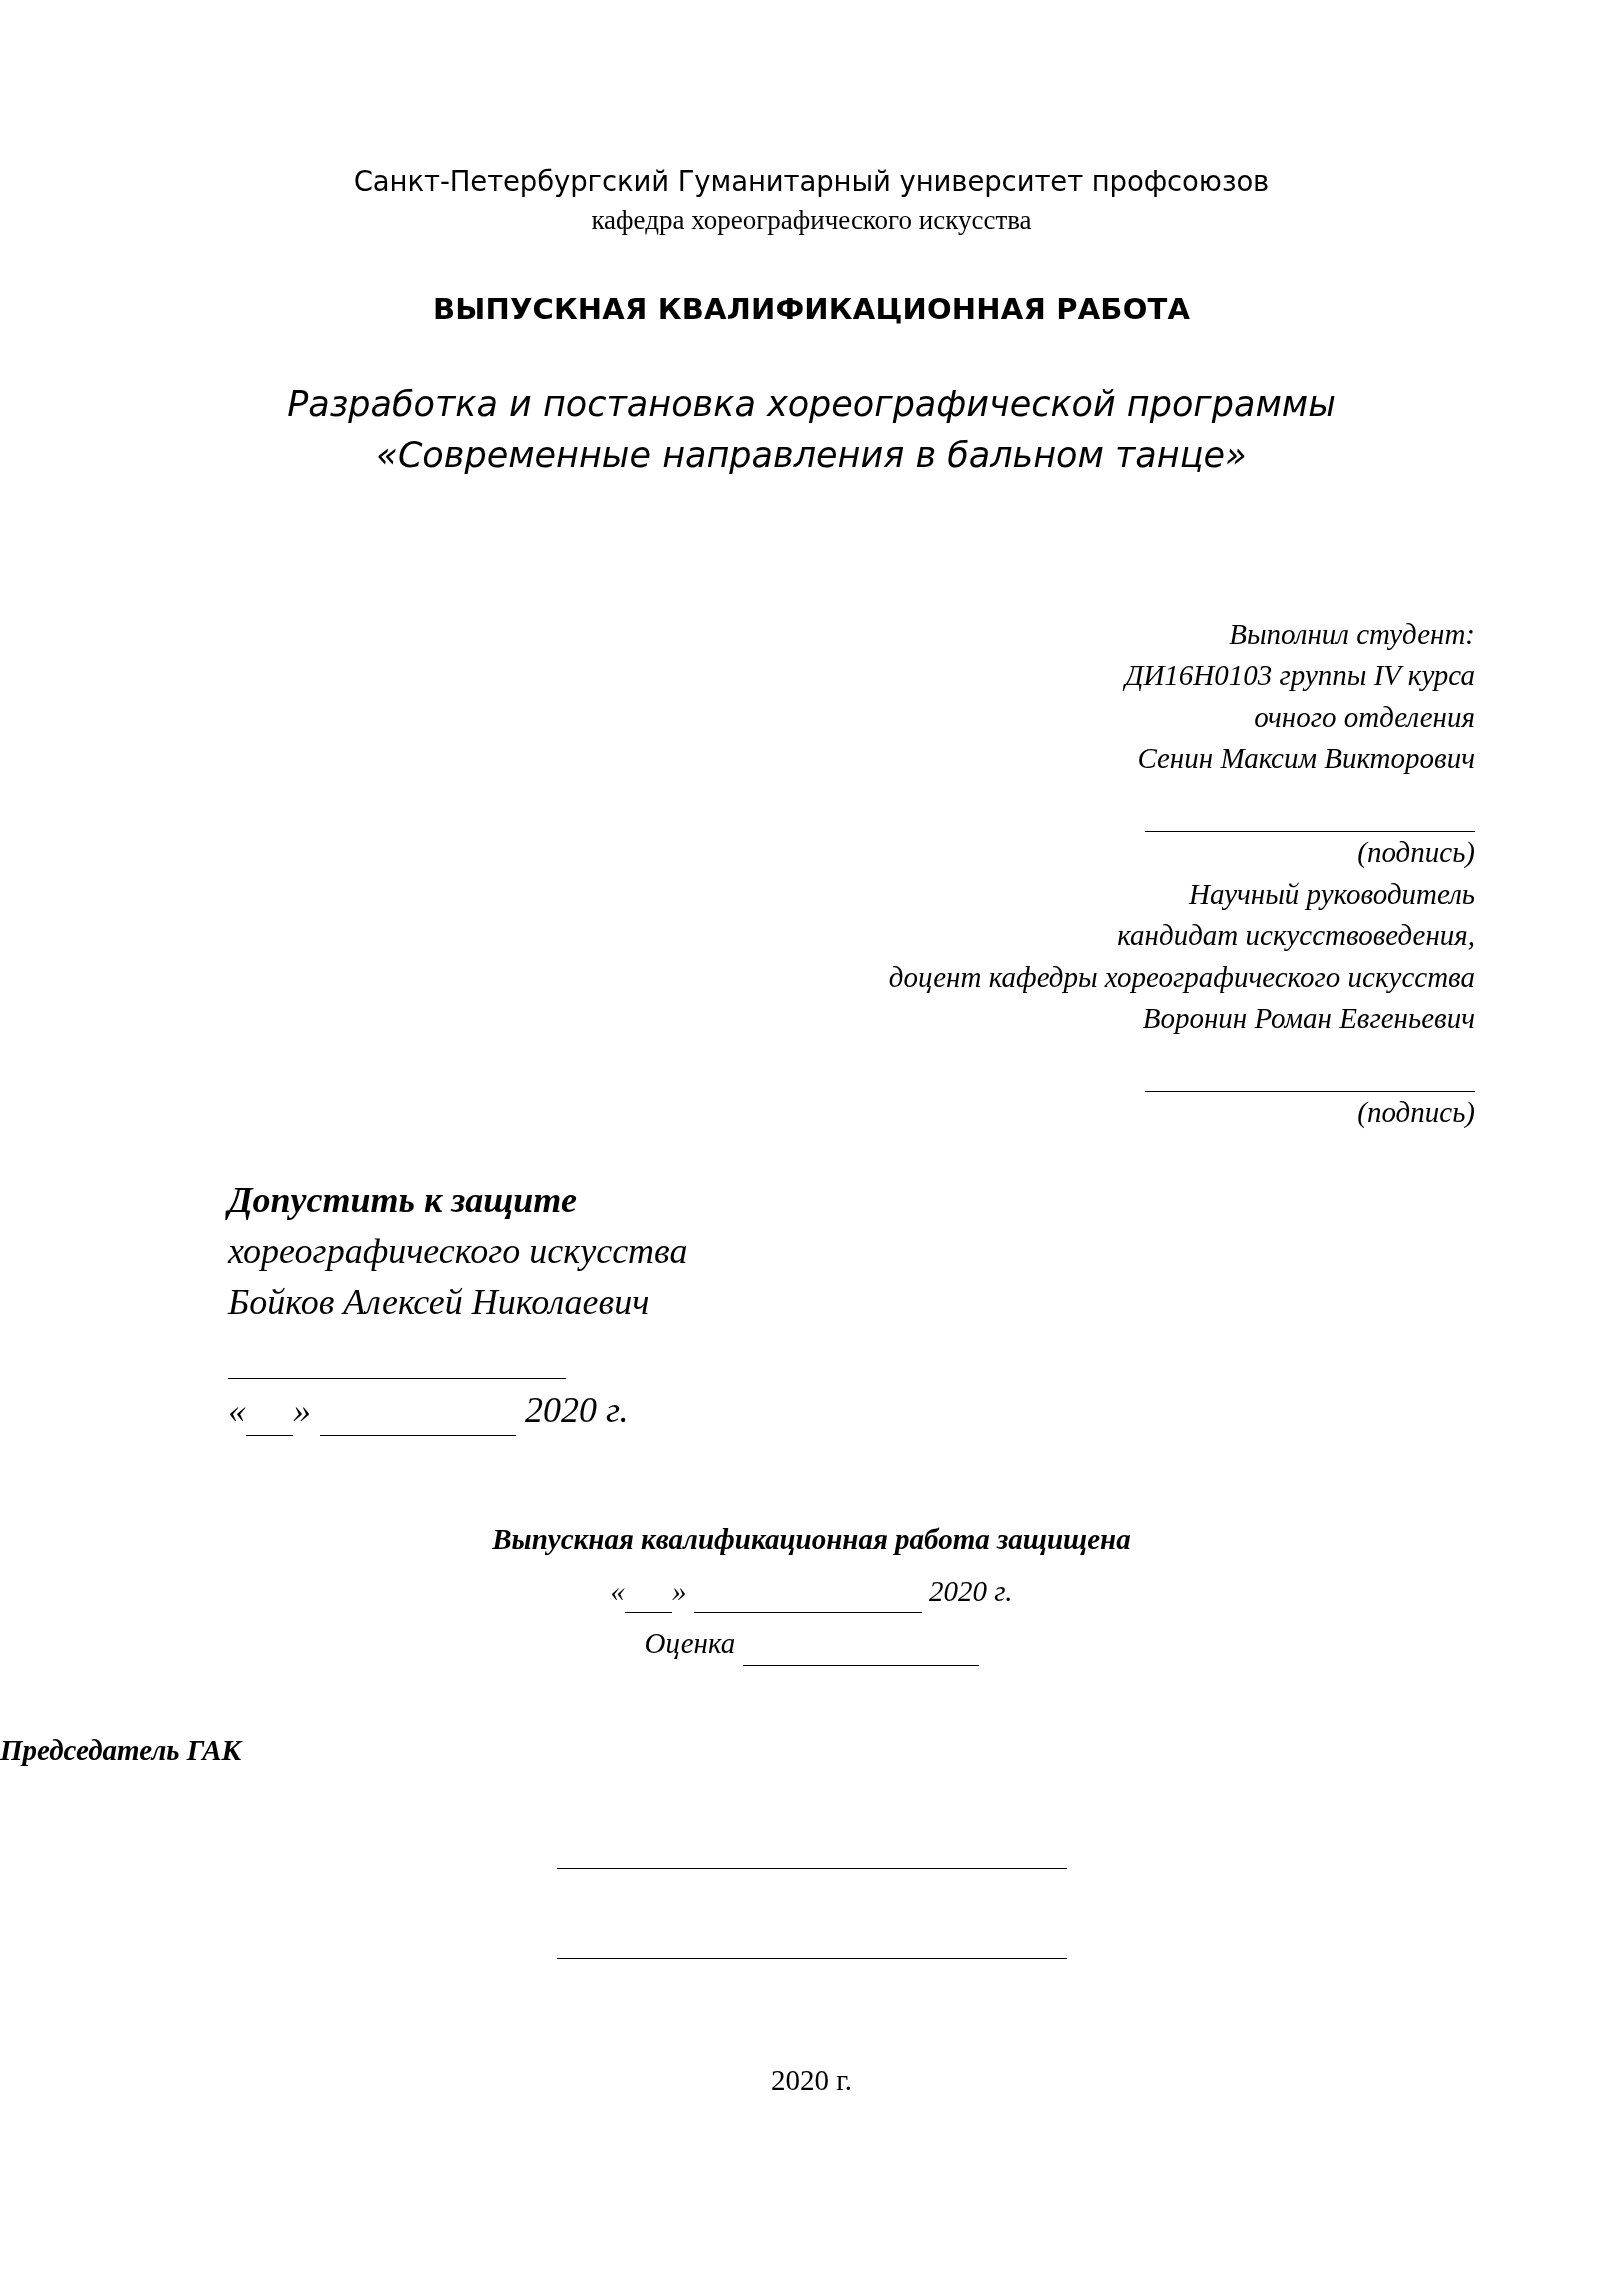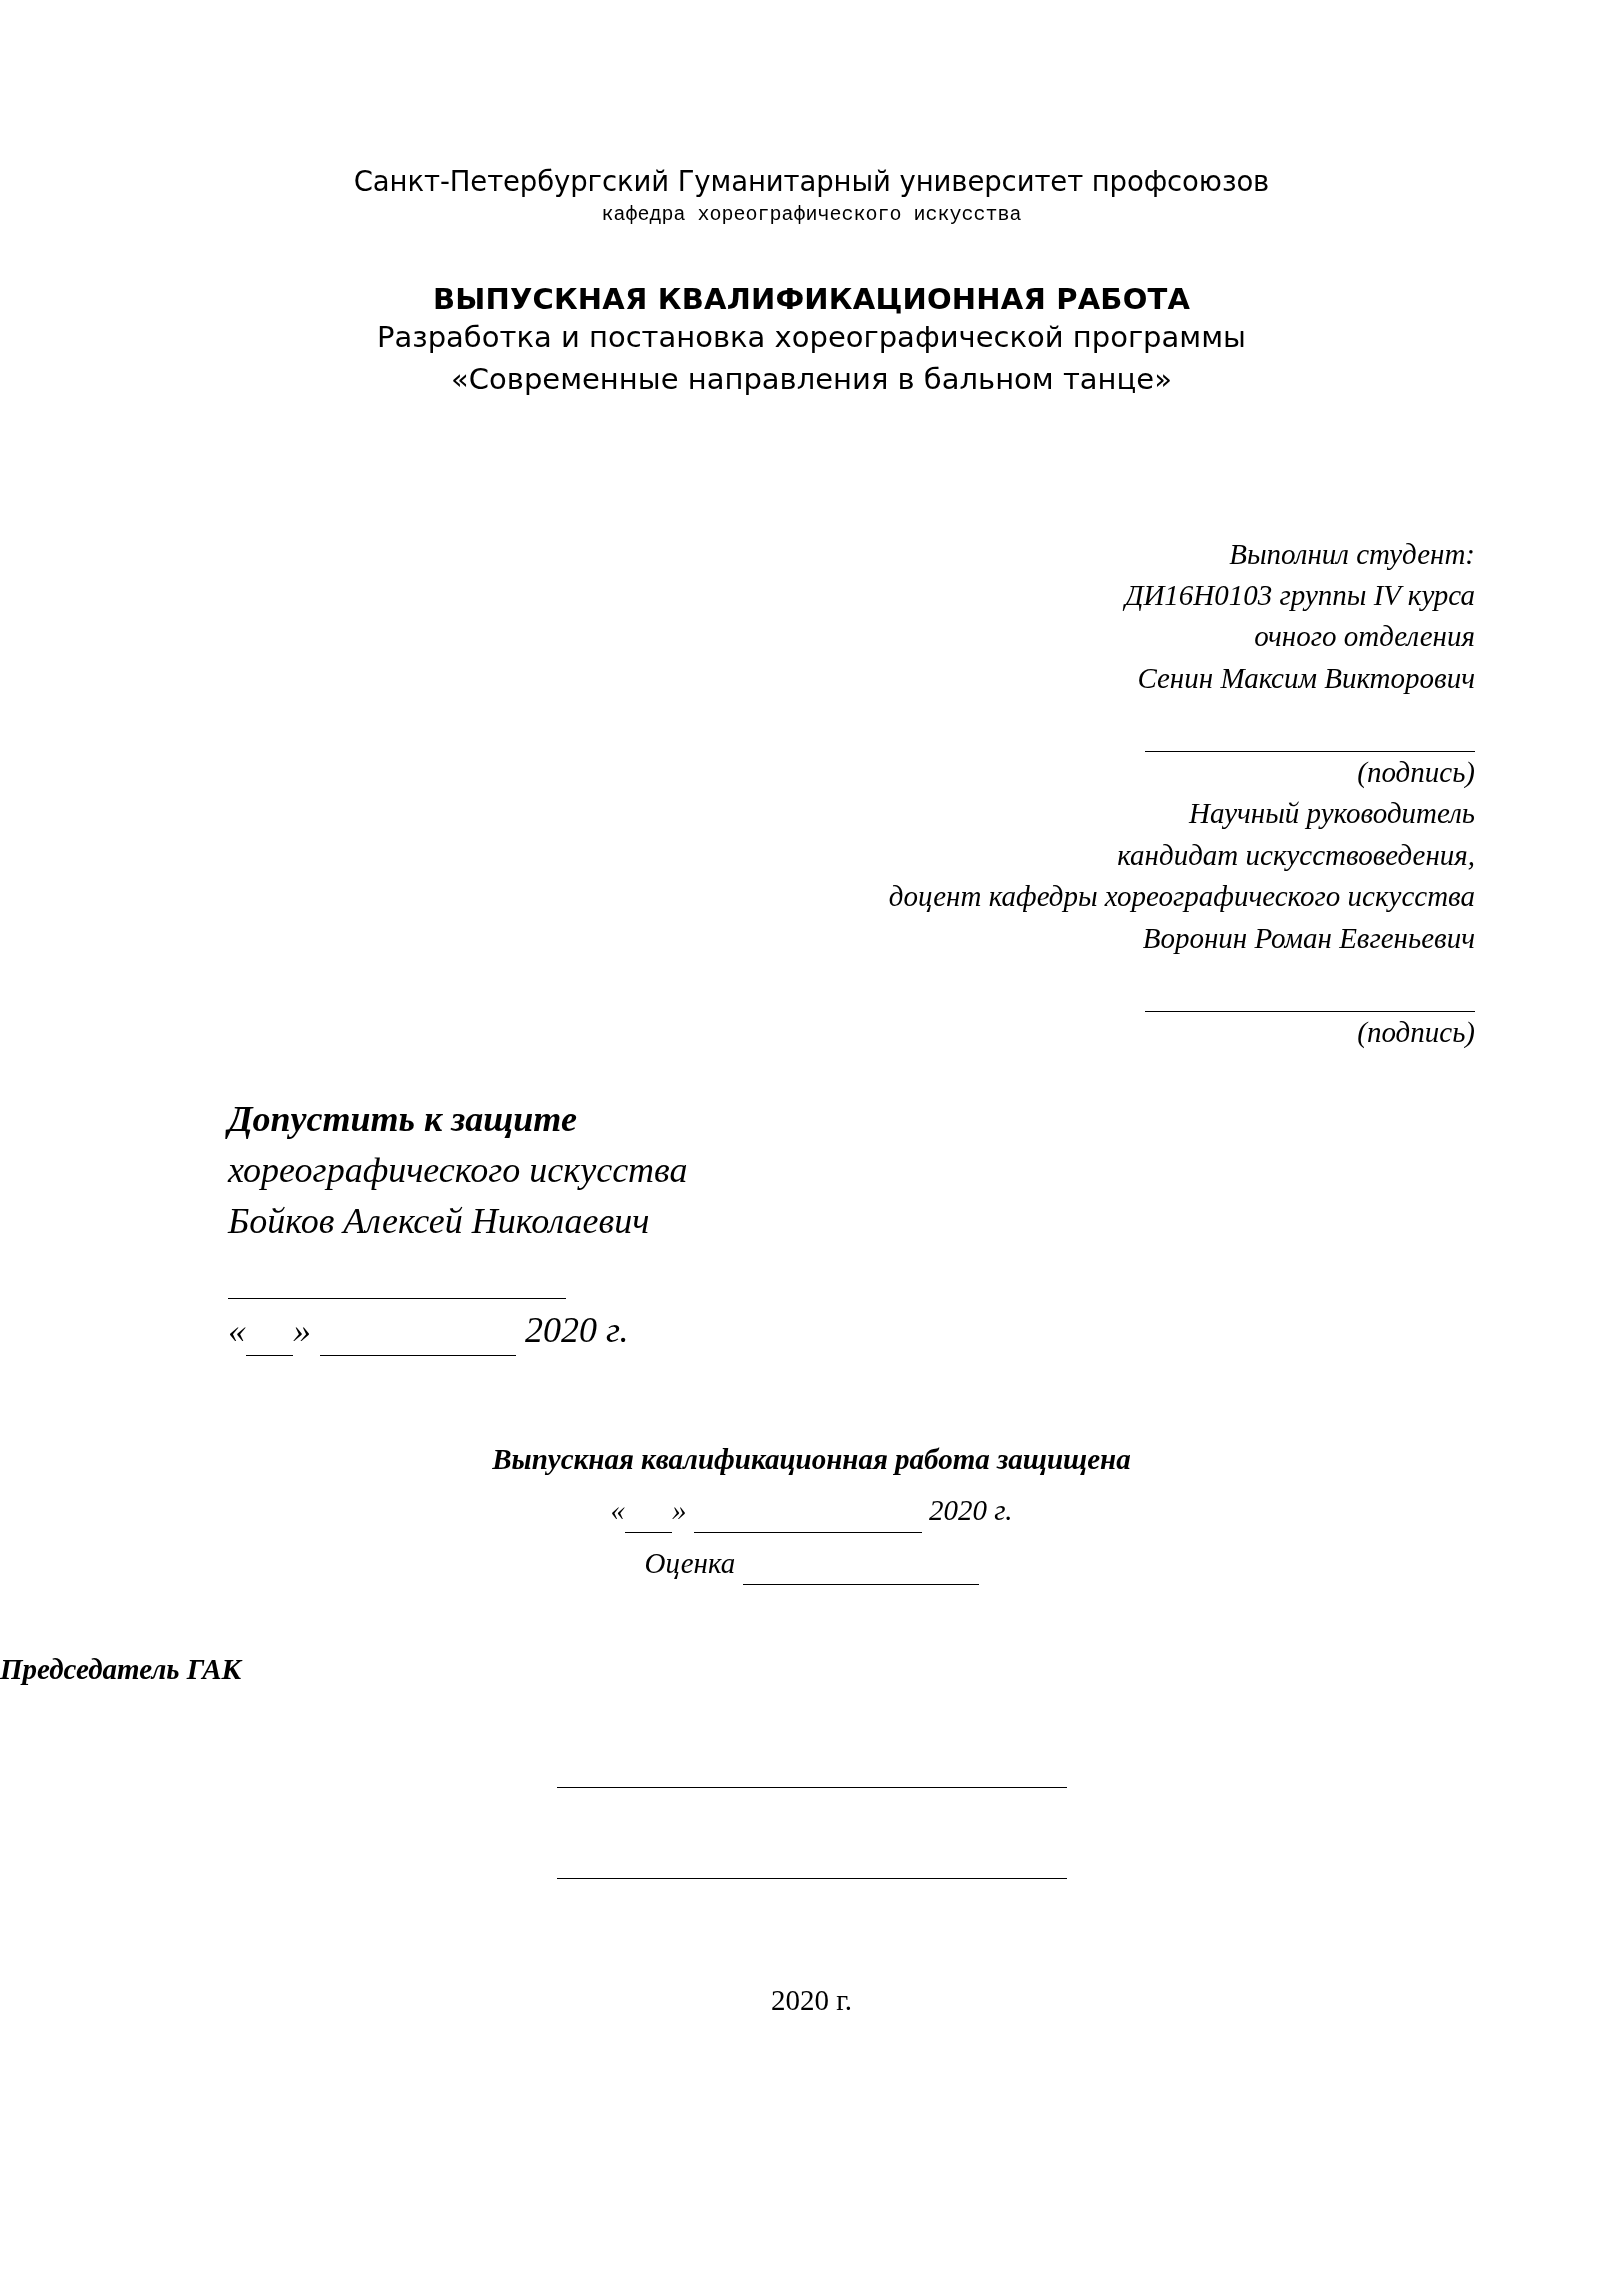--- a/index.html
+++ b/index.html
@@ -27,39 +27,41 @@
     text-align: center;
     margin-top: 162px;
   }
   .univ-line {
     font-family: "DejaVu Sans", sans-serif;
     font-size: 27.5px;
     line-height: 1.42;
     letter-spacing: -0.1px;
   }
   .dept-line {
-    font-family: Liberation Mono, monospace;
-    font-size: 20px;
+    font-family: Liberation Serif, serif;
+    font-size: 27px;
     line-height: 1.42;
   }
 
   .doc-type {
     font-family: "DejaVu Sans", sans-serif;
     font-size: 29px;
     font-weight: bold;
     text-align: center;
     margin-top: 53px;
     letter-spacing: 0.2px;
   }
 
   .title-block {
     font-family: "DejaVu Sans", sans-serif;
-    font-size: 29px;
-    text-align: center;
+    font-size: 35px;
+    text-align: center;
+    margin-top: 53px;
     line-height: 1.45;
+    font-style: italic;
   }
 
   
   .right-block {
     margin-top: 133px;
     text-align: right;
     padding-right: 148px;
     font-size: 29px;
     line-height: 1.43;
   }

